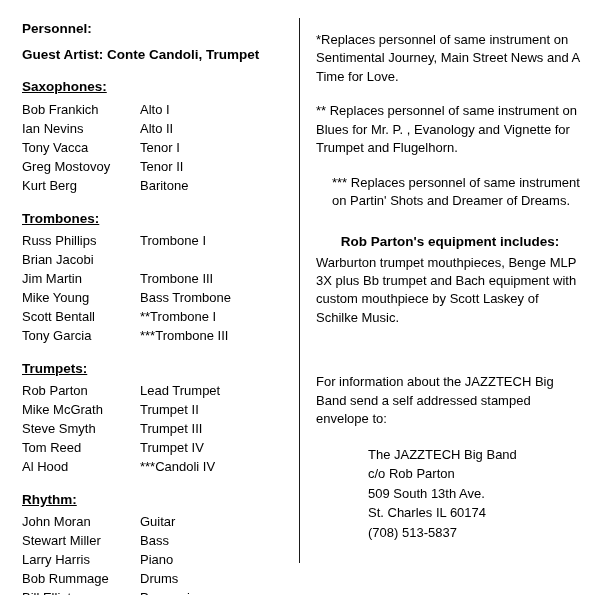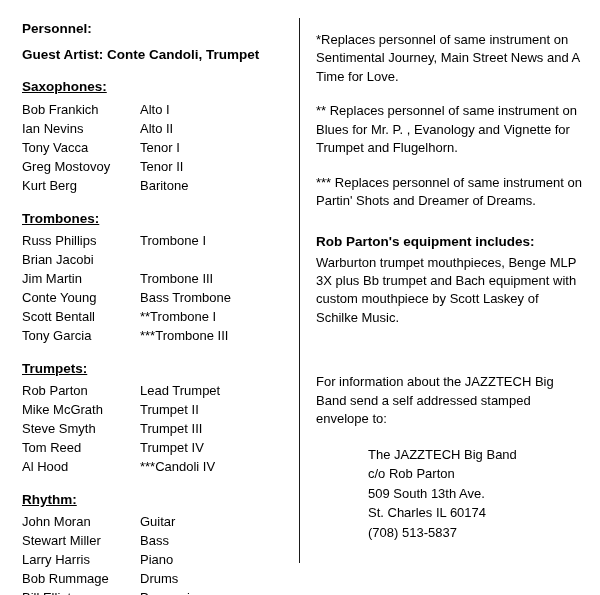--- a/index.html
+++ b/index.html
@@ -79,26 +79,28 @@
     flex: 1 1 auto;
     white-space: nowrap;
   }
   .para {
     font-size: 13px;
     line-height: 1.42;
     margin: 0 0 16px 0;
   }
   .para-last {
     margin-bottom: 0;
+    margin-left: 16px;
   }
   .equip-title {
     font-size: 13.5px;
     font-weight: bold;
     margin: 0 0 2px 0;
     line-height: 1.4;
+    text-align: center;
   }
   .equip-body {
     font-size: 13px;
     line-height: 1.42;
     margin: 0;
   }
   .info-block {
     margin-top: 46px;
   }
   .info-text {
@@ -164,21 +166,21 @@
           <span class="role">Trombone I</span>
         </div>
         <div class="row">
           <span class="name">Brian Jacobi</span>
         </div>
         <div class="row">
           <span class="name">Jim Martin</span>
           <span class="role">Trombone III</span>
         </div>
         <div class="row">
-          <span class="name">Conte Young</span>
+          <span class="name">Mike Young</span>
           <span class="role">Bass Trombone</span>
         </div>
         <div class="row">
           <span class="name">Scott Bentall</span>
           <span class="role">**Trombone I</span>
         </div>
         <div class="row">
           <span class="name">Tony Garcia</span>
           <span class="role">***Trombone III</span>
         </div>

